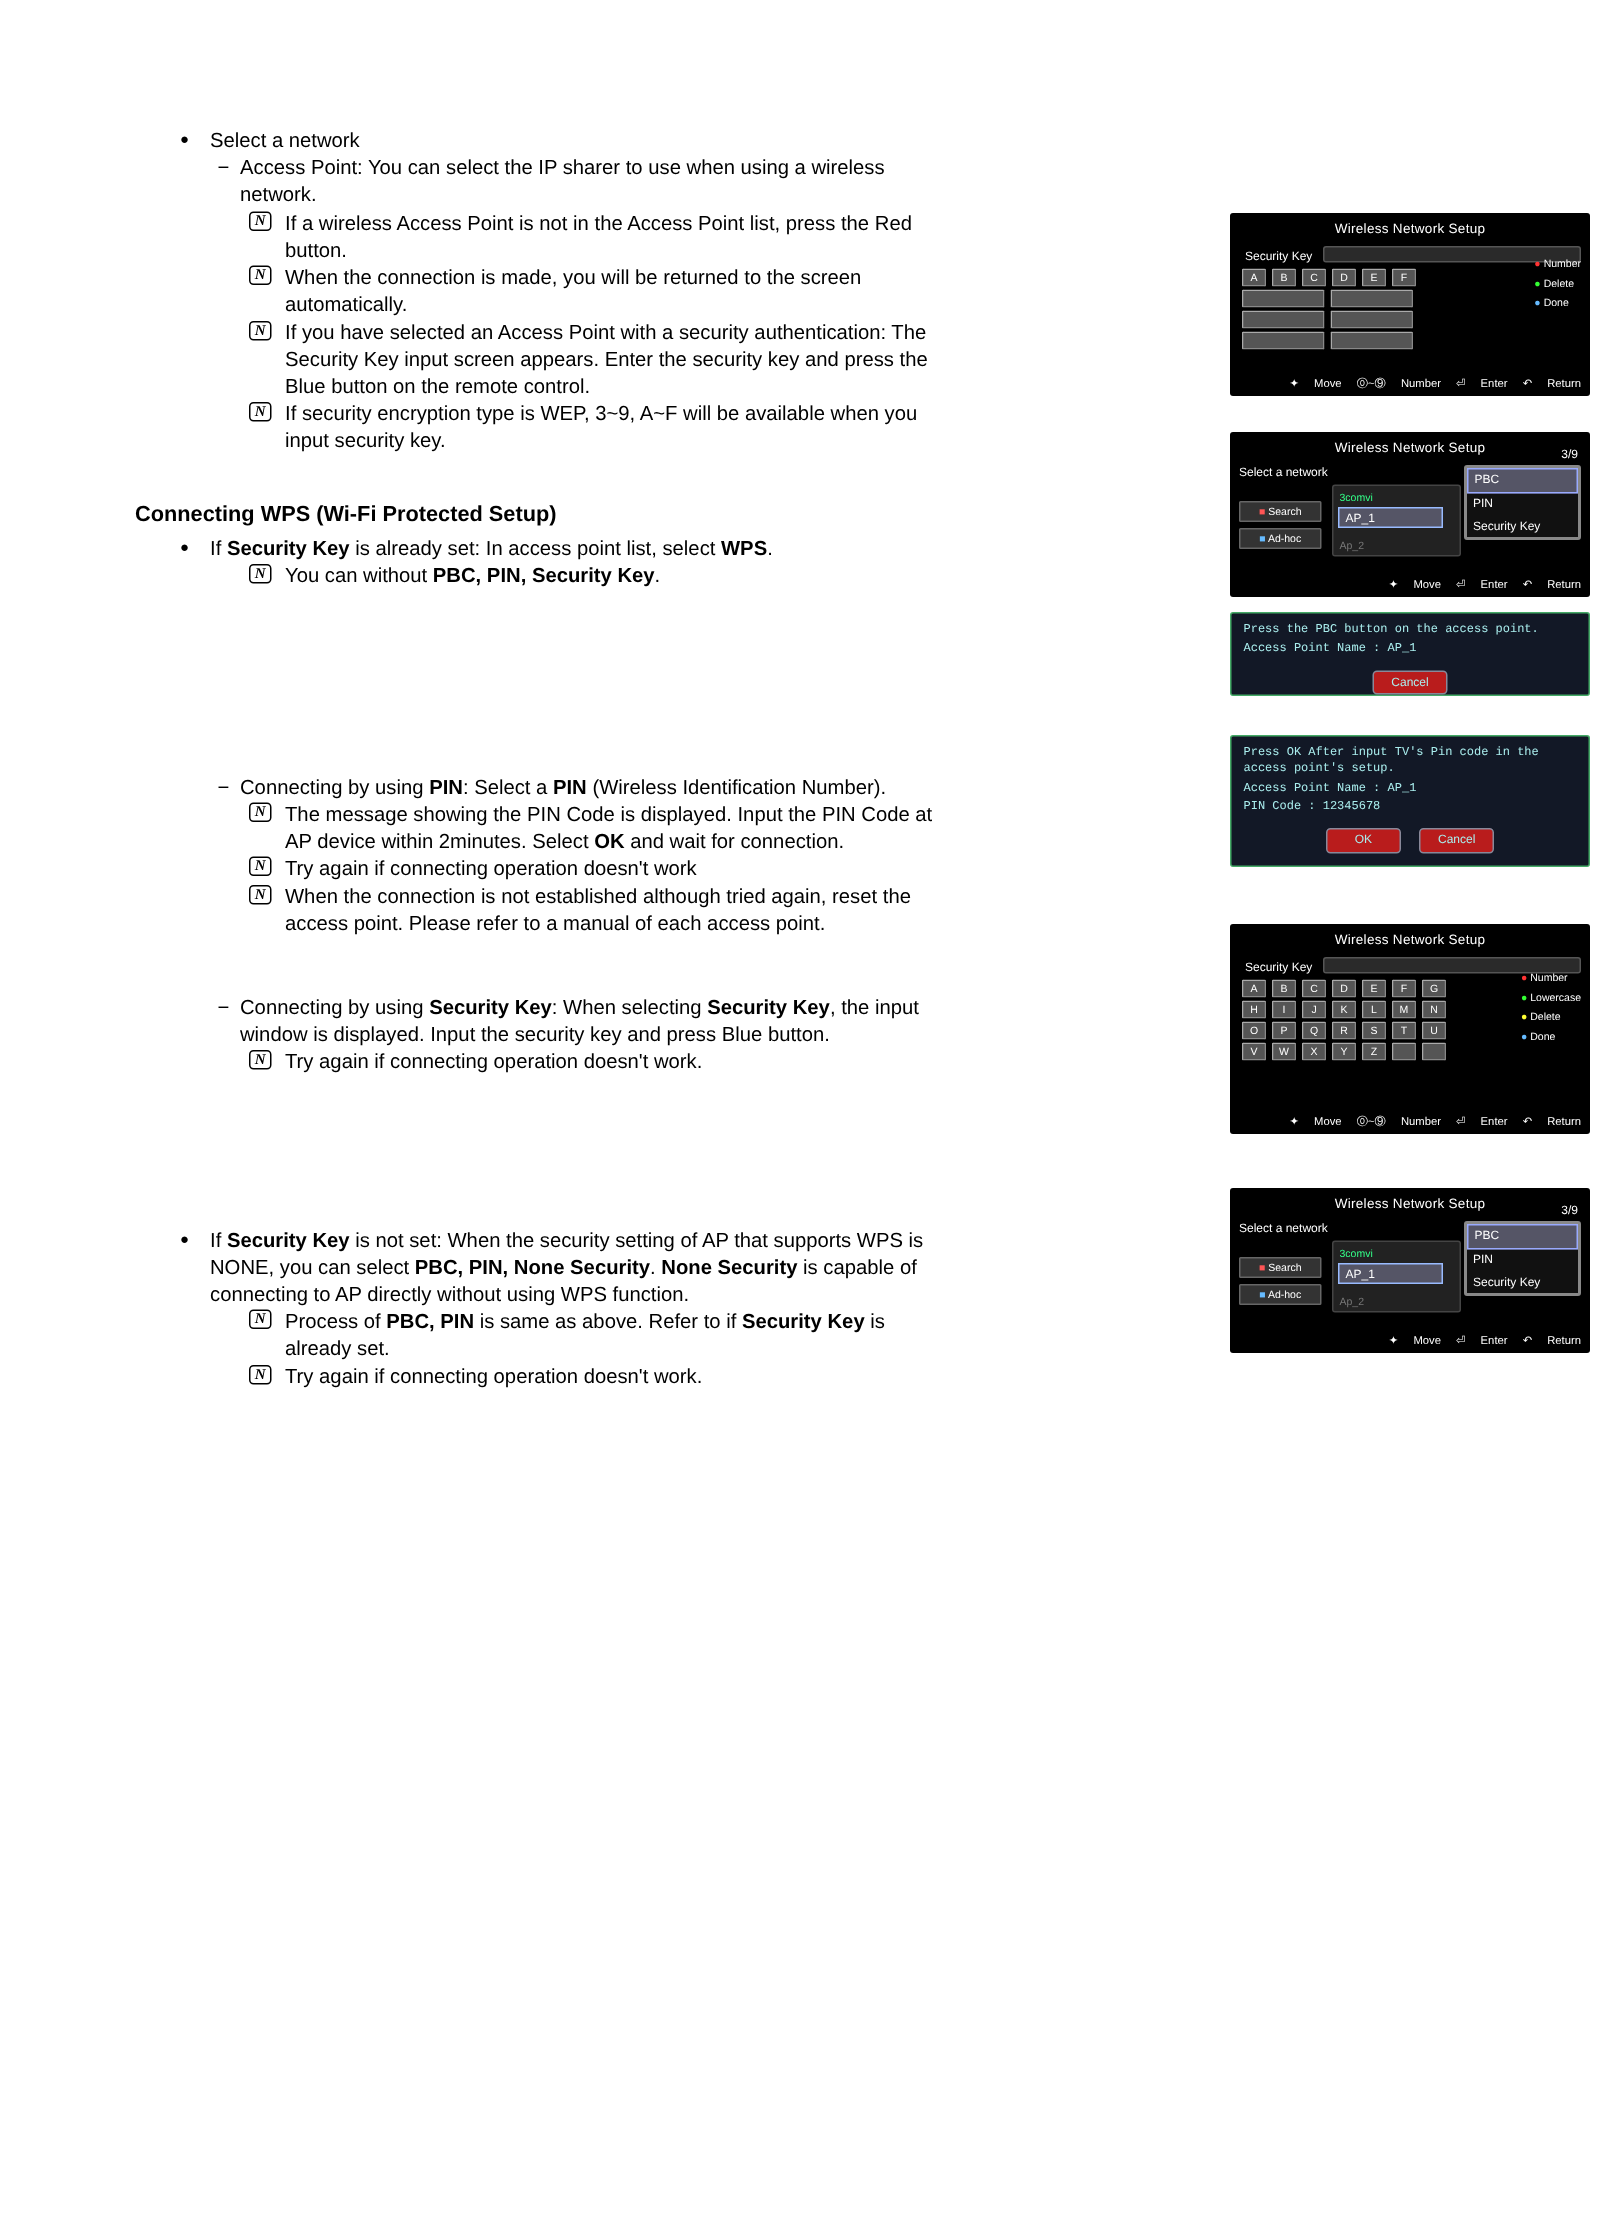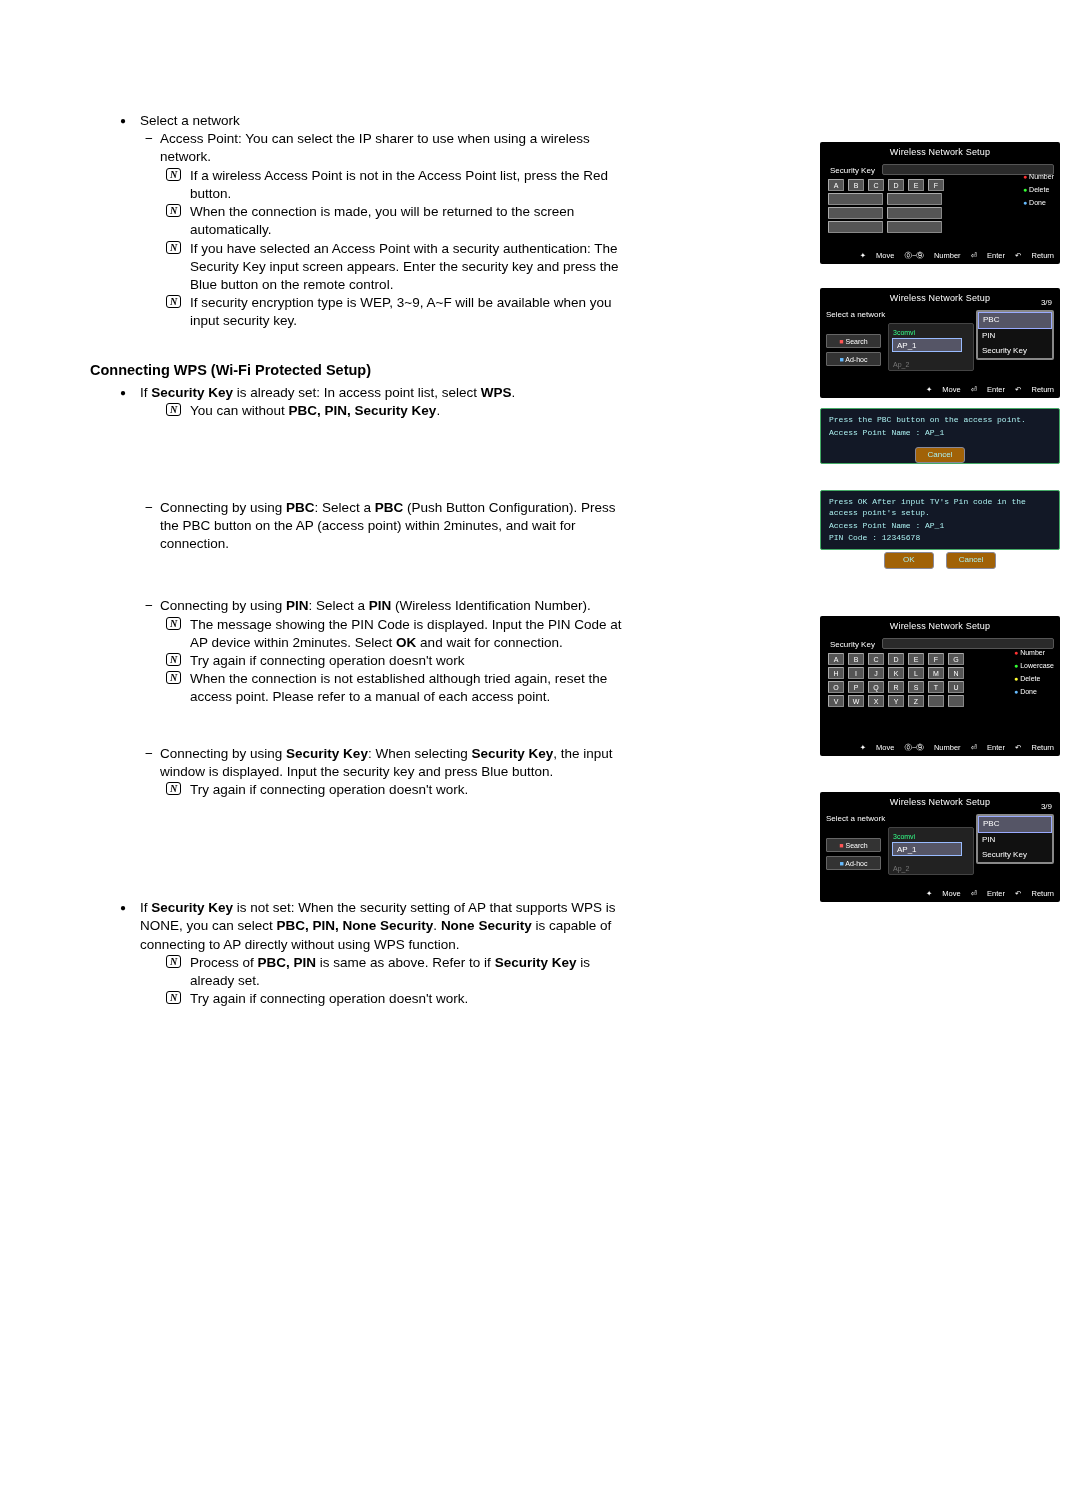--- a/index.html
+++ b/index.html
@@ -7,21 +7,21 @@
     font-family: Arial, Helvetica, sans-serif;
     background: #fff;
     color: #000;
     width: 1080px;
     height: 1488px;
     position: relative;
     font-size: 13.5px;
     line-height: 1.35;
   }
   .page {
-    padding: 112px 60px 0 60px;
+    padding: 85px 60px 0 60px;
     position: relative;
     height: 100%;
   }
   .col-text {
     width: 570px;
   }
   .bullet-1 { padding-left: 80px; position: relative; }
   .bullet-1::before { content: "●"; position: absolute; left: 60px; top: 0; font-size: 10px; line-height: 18px;}
   .bullet-2 { padding-left: 100px; position: relative; }
   .bullet-2::before { content: "−"; position: absolute; left: 85px; top: 0; }
@@ -93,21 +93,21 @@
   .popup-item { font-size:8px; padding:2px 4px; }
   .popup-item.sel { background:#556; border:1px solid #9af; }
   .count-top { position:absolute; right:8px; top:10px; font-size:8px; }
 
   
   .ui-inset {
     position:absolute; right:20px; width:240px; background:#121826; border:1px solid #4a6; color:#aee; font-size:8px; padding:6px 8px 8px; border-radius:2px;
   }
   .ui-inset .line { margin-bottom:2px;font-family:Liberation Mono, monospace;}
   .ui-btn {
-    display:inline-block; min-width:50px; text-align:center; font-size:8px; padding:2px 10px; border:1px solid #889; background:#a16207; border-radius:3px; margin-top:6px;
+    display:inline-block; min-width:50px; text-align:center; font-size:8px; padding:2px 10px; border:1px solid #889; background:#b91c1c; border-radius:3px; margin-top:6px;
   }
   .ui-inset .btns { text-align:center; }
 
 </style>
 </head>
 <body>
 
 <div class="page">
 
   <div class="col-text">
@@ -125,25 +125,20 @@
     <div class="bullet-1">
       <span>If </span><b>Security Key</b><span> is already set: In access point list, select </span><b>WPS</b><span>.</span>
     </div>
     <div class="note"><span class="note-icon">N</span>
       <span>You can without </span><b>PBC, PIN, Security Key</b><span>.</span>
     </div>
   </div>
 
   <div style="height:78px"></div>
 
-  <div class="col-text">
-    <div class="bullet-2">
-      <span>Connecting by using </span><b>PBC</b><span>: Select a </span><b>PBC</b><span> (Push Button Configuration). Press the PBC button on the AP (access point) within 2minutes, and wait for connection.</span>
-    </div>
-  </div>
 
   <div style="height:44px"></div>
 
   <div class="col-text">
     <div class="bullet-2">
       <span>Connecting by using </span><b>PIN</b><span>: Select a </span><b>PIN</b><span> (Wireless Identification Number).</span>
     </div>
     <div class="note"><span class="note-icon">N</span>
       <span>The message showing the PIN Code is displayed. Input the PIN Code at AP device within 2minutes. Select </span><b>OK</b><span> and wait for connection.</span></div>
     <div class="note"><span class="note-icon">N</span><span>Try again if connecting operation doesn't work</span></div>
@@ -234,21 +229,21 @@
       <span>↶ <span>Return</span></span>
     </div>
   </div>
 
   <div class="ui-inset" style="top:408px; height:56px;">
     <div class="line">Press the PBC button on the access point.</div>
     <div class="line">Access Point Name : AP_1</div>
     <div class="btns"><span class="ui-btn">Cancel</span></div>
   </div>
 
-  <div class="ui-inset" style="top:490px; height:60px;">
+  <div class="ui-inset" style="top:490px; height:88px;">
     <div class="line">Press OK After input TV's Pin code in the access point's setup.</div>
     <div class="line">Access Point Name : AP_1</div>
     <div class="line">PIN Code : 12345678</div>
     <div class="btns">
       <span class="ui-btn">OK</span>
       <span class="ui-btn" style="margin-left:10px;">Cancel</span>
     </div>
   </div>
 
   <div class="ui" style="top:616px; height:140px;">

